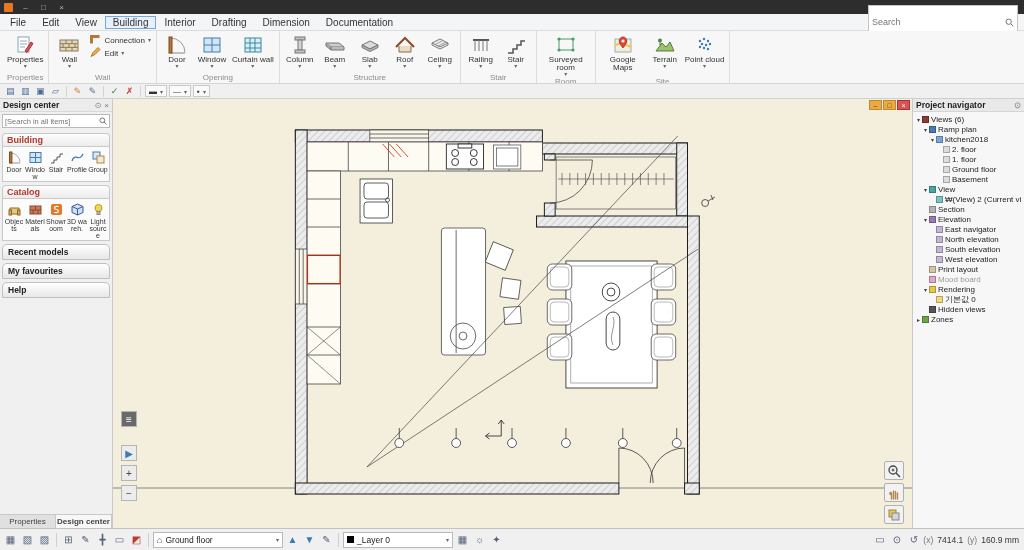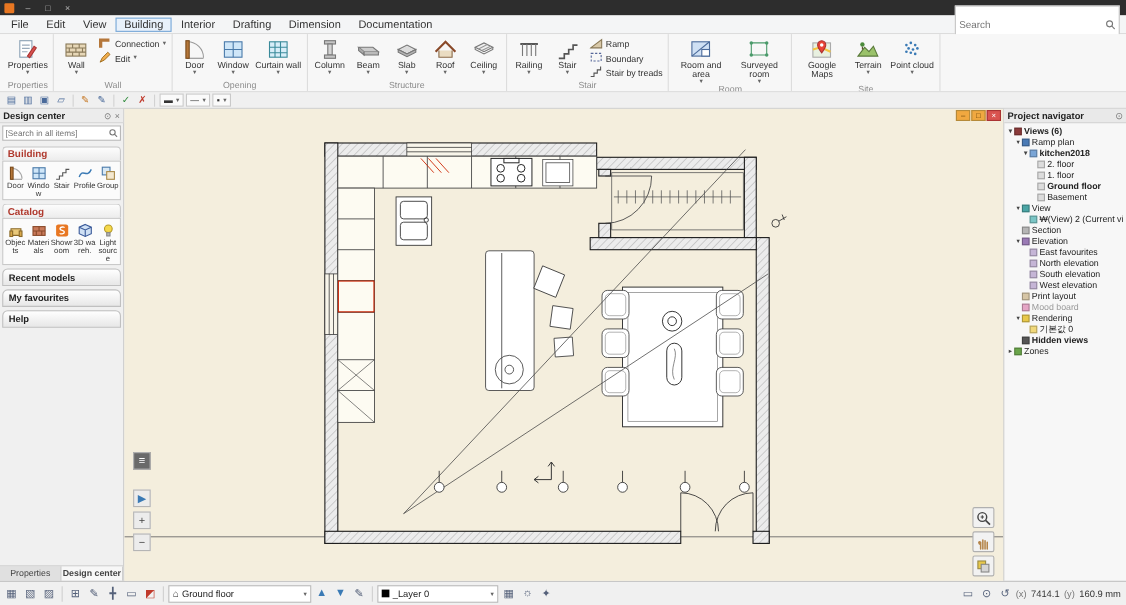--- a/index.html
+++ b/index.html
@@ -78,21 +78,21 @@
 
 
 .right-panel{width:112px;background:#f7f7f7;border-left:1px solid #c9c9c9;display:flex;flex-direction:column;font-size:8px;flex:0 0 auto}
 .rp-header{height:13px;background:#e9e9e9;border-bottom:1px solid #d5d5d5;display:flex;align-items:center;padding:0 3px;font-weight:bold;font-size:8.5px}
 .rp-pin{margin-left:auto;color:#777;font-weight:normal}
 .tree{flex:1;overflow:hidden;padding-top:2px}
 .tree-row{display:flex;align-items:center;height:10px;white-space:nowrap;overflow:hidden;cursor:default}
 .exp{width:7px;font-size:6px;color:#444;text-align:center;flex:0 0 auto}
 .tree-icon{width:7px;height:7px;flex:0 0 auto;margin-right:2px;border:1px solid rgba(0,0,0,.25)}
 .ind0{padding-left:2px}.ind1{padding-left:9px}.ind2{padding-left:16px}.ind3{padding-left:23px}
-.bold{font-weight:bold}
+.bold{font-weight:normal}
 .muted{color:#999}
 .ti-views{background:#8b3a3a}.ti-floorplan{background:#4a7ab5}.ti-project{background:#7aa5d6}
 .ti-floor{background:#dcdcdc}.ti-view{background:#4aa5a5}.ti-view2{background:#7ac5c5}
 .ti-section{background:#b5b5b5}.ti-elev{background:#9a7ab5}.ti-elevitem{background:#c5b5d6}
 .ti-print{background:#d6c5a5}.ti-mood{background:#e5a5c5}.ti-render{background:#e8c84a}
 .ti-renderitem{background:#f0d87a}.ti-hidden{background:#555}.ti-zones{background:#6aa54a}
 
 
 .statusbar{height:22px;background:#f0f0f0;border-top:1px solid #c2c2c2;display:flex;align-items:center;gap:2px;padding:0 3px;flex:0 0 auto;font-size:9px}
 .sb-icon{width:15px;height:15px;display:flex;align-items:center;justify-content:center;color:#55617a;font-size:10px;cursor:default}
@@ -317,57 +317,26 @@
         </div>
         <div class="rtool big">
           <span class="ricon">
               <svg width="22" height="22">
                 <path d="M3 19 H8 V15 H12 V11 H16 V7 H20" fill="none" stroke="#555" stroke-width="1.5"></path>
               </svg>
             </span>
           <span class="rlabel">Stair</span>
           <span class="rcaret">▾</span>
         </div>
-        <div class="rstack">
-          <div class="rtool small">
-            <span><svg width="12" height="12">
-                  <path d="M1 10.5 L11 10.5 L11 3 Z" fill="#d8c8a8" stroke="#887755"></path>
-                </svg></span>
-            <span>Ramp</span>
-          </div>
-          <div class="rtool small">
-            <span><svg width="12" height="12">
-                  <rect x="1.5" y="2.5" width="9" height="7" fill="none" stroke="#556699" stroke-dasharray="2 1.5"></rect>
-                </svg></span>
-            <span>Boundary</span>
-          </div>
-          <div class="rtool small">
-            <span><svg width="12" height="12">
-                  <path d="M1 10.5 H4 V7.5 H7 V4.5 H10 V1.5" fill="none" stroke="#555"></path>
-                </svg></span>
-            <span>Stair by treads</span>
-          </div>
-        </div>
       </div>
       <div class="rgroup-label">Stair</div>
     </div>
 
     <div class="rgroup">
       <div class="rtools">
-        <div class="rtool big" style="max-width:52px">
-          <span class="ricon">
-              <svg width="22" height="22">
-                <rect x="3" y="4" width="16" height="13" fill="#cfe0f4" stroke="#4a6a9a"></rect>
-                <path d="M3 17 L19 4" stroke="#4a6a9a"></path>
-                <rect x="12" y="11" width="7" height="6" fill="#fff" stroke="#4a6a9a"></rect>
-              </svg>
-            </span>
-          <span class="rlabel">Room and area</span>
-          <span class="rcaret">▾</span>
-        </div>
         <div class="rtool big" style="max-width:52px">
           <span class="ricon">
               <svg width="22" height="22">
                 <path d="M4 5 H18 V16 H4 Z" fill="none" stroke="#4a9a6a"></path>
                 <circle cx="4" cy="5" r="1.6" fill="#4a9a6a"></circle>
                 <circle cx="18" cy="5" r="1.6" fill="#4a9a6a"></circle>
                 <circle cx="18" cy="16" r="1.6" fill="#4a9a6a"></circle>
                 <circle cx="4" cy="16" r="1.6" fill="#4a9a6a"></circle>
               </svg>
             </span>
@@ -836,21 +805,21 @@
             <span>Section</span>
           </div>
         <div class="tree-row ind1">
             <span class="exp">▾</span>
             <span class="tree-icon ti-elev"></span>
             <span>Elevation</span>
           </div>
         <div class="tree-row ind2">
             <span class="exp"></span>
             <span class="tree-icon ti-elevitem"></span>
-            <span>East favourites</span>
+            <span>East navigator</span>
           </div>
         <div class="tree-row ind2">
             <span class="exp"></span>
             <span class="tree-icon ti-elevitem"></span>
             <span>North elevation</span>
           </div>
         <div class="tree-row ind2">
             <span class="exp"></span>
             <span class="tree-icon ti-elevitem"></span>
             <span>South elevation</span>

